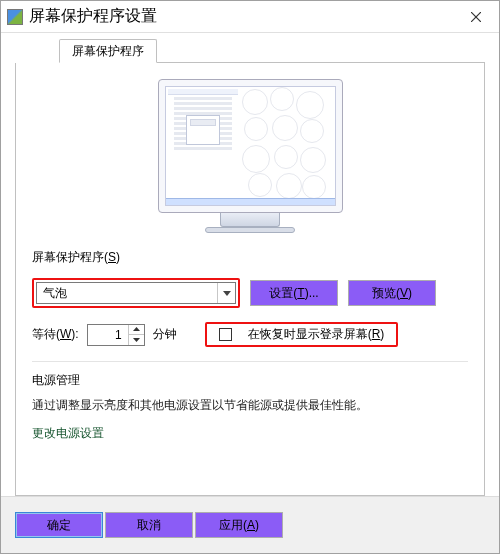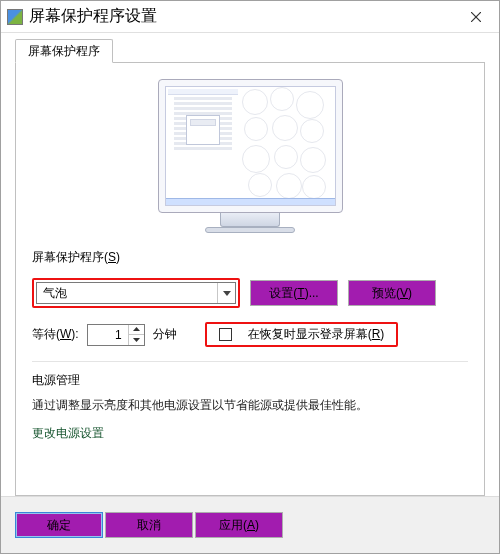--- a/index.html
+++ b/index.html
@@ -4,21 +4,21 @@
 <style>
   * { box-sizing: border-box; font-family: "Microsoft YaHei", "Segoe UI", sans-serif; }
   body { margin: 0; background: #fff; width: 500px; height: 554px; overflow: hidden; font-size: 12px; color: #000; }
   .window { width: 500px; height: 554px; border: 1px solid #a0a0a0; display: flex; flex-direction: column; background: #fff; }
   .titlebar { height: 32px; display: flex; align-items: center; padding: 0 0 0 6px; border-bottom: 1px solid #e0e0e0; }
   .titlebar .icon { width: 16px; height: 16px; background: linear-gradient(135deg,#4a90e2 45%,#7cb342 55%); border:1px solid #777; margin-right:6px; }
   .titlebar .title { flex:1; font-size:16px; }
   .titlebar .close { width:46px; height:32px; display:flex; align-items:center; justify-content:center; cursor:pointer; }
   .titlebar .close svg { width:10px; height:10px; stroke:#333; stroke-width:1.2; }
   .client { flex:1; padding: 6px 14px 0 14px; display:flex; flex-direction:column; }
-  .tabs { position:relative; height:24px; }
+  .tabs { position:relative; height:24px;margin-left:44px; }
   .tab { position:absolute; top:0; left:0; height:24px; padding:0 12px; border:1px solid #c0c0c0; border-bottom:1px solid #fff; background:#fff; border-radius:2px 2px 0 0; display:flex; align-items:center; font-size:12px; z-index:2; }
   .tabline { position:absolute; left:0; right:0; bottom:0; height:1px; background:#c0c0c0; z-index:1; }
   .tabbody { border:1px solid #c0c0c0; border-top:none; flex:1; padding:16px 16px 12px 16px; }
   .preview-wrap { display:flex; justify-content:center; margin-bottom:16px; }
   .monitor { width:185px; }
   .screen-outer { border:1px solid #aab; border-radius:4px; padding:6px; background:#f6f7fb; }
   .screen-inner { height:120px; background:#fff; border:1px solid #c6cbe0; position:relative; overflow:hidden; }
   .bubbles { position:absolute; right:0; top:0; bottom:0; width:55%; }
   .bubbles span { position:absolute; border:1px solid #cfd3de; border-radius:50%; opacity:.55; }
   .taskbar { position:absolute; left:0; right:0; bottom:0; height:7px; background:#cfe0ff; border-top:1px solid #9fb8e6; }
@@ -29,21 +29,21 @@
   .mini-small-win:after{content:"";display:block;margin:3px;height:5px;background:#e9ecf3;border:1px solid #d1d6e4;}
   .stand { width:60px; height:14px; margin:0 auto; background:linear-gradient(#e9edf5,#cfd6e4); border:1px solid #a8b0c0; border-top:none; border-radius:0 0 3px 3px; }
   .base { width:90px; height:6px; margin:0 auto; background:#d9dee8; border:1px solid #a8b0c0; border-radius:3px; }
   .label { font-size:12px; margin-bottom:12px; }
   .redbox { border:2px solid #e11; border-radius:2px; }
   .row1 { display:flex; align-items:center; gap:10px; }
   .dropdown-wrap { padding:2px; }
   .dropdown { width:200px; height:22px; border:1px solid #7a7a7a; background:#fff; display:flex; align-items:center; position:relative; }
   .dropdown .val { flex:1; padding:0 6px; font-size:12px; }
   .dropdown .chev { width:18px; height:100%; display:flex; align-items:center; justify-content:center; border-left:1px solid #c7c7c7; }
-  .btn { height:26px; border:1px solid #adadad; background:#a21caf; font-size:12px; padding:0 2px; cursor:pointer; min-width:88px; }
+  .btn { height:26px; border:1px solid #adadad; background:#8b5cf6; font-size:12px; padding:0 2px; cursor:pointer; min-width:88px; }
   .row2 { display:flex; align-items:center; gap:8px; margin-top:14px; }
   .spinwrap { display:flex; align-items:center; }
   .spinner { width:58px; height:22px; border:1px solid #7a7a7a; display:flex; }
   .spinner .num { flex:1; text-align:right; padding:0 6px; line-height:20px; font-size:12px; }
   .spinner .arrows { width:16px; border-left:1px solid #c7c7c7; display:flex; flex-direction:column; }
   .spinner .arrows div { flex:1; display:flex; align-items:center; justify-content:center; cursor:pointer; }
   .spinner .arrows div:first-child { border-bottom:1px solid #c7c7c7; }
   .checkrow { display:flex; align-items:center; padding:2px 12px; gap:16px; }
   .checkbox { width:13px; height:13px; border:1px solid #333; background:#fff; }
   .hr { border:none; border-top:1px solid #e4e4e4; margin:14px 0 10px 0; }

